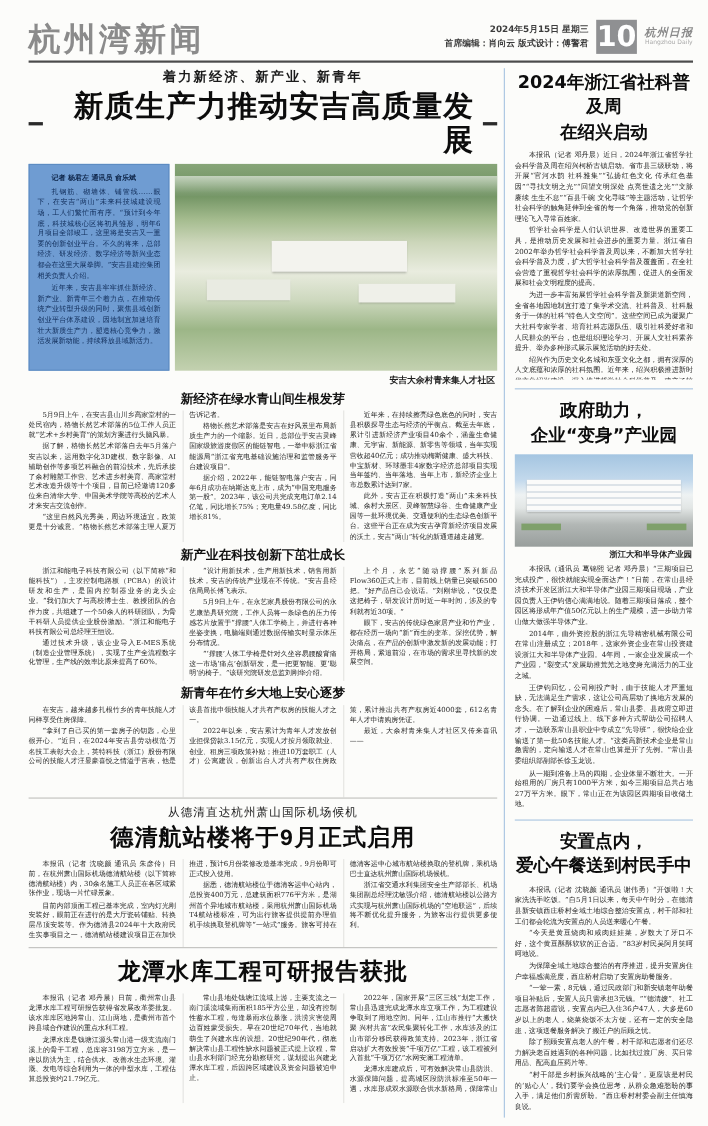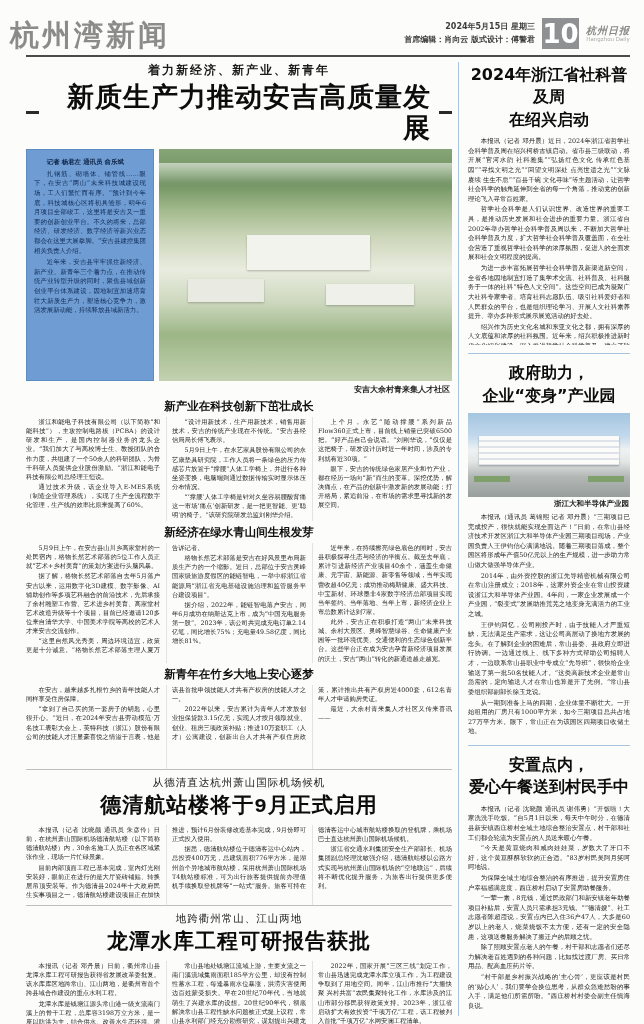--- a/index.html
+++ b/index.html
@@ -1,38 +1,38 @@
 <!DOCTYPE html>
 <html><head>
 <meta charset="utf-8">
 <style>
   html,body{margin:0;padding:0;background:#d9d9d6;}
   .page{position:relative;width:644px;height:1024px;margin:0 auto;background:#fcfcfa;overflow:hidden;
         font-family:"DejaVu Serif",serif;color:#222;}
   
-  .hdr{position:absolute;top:14px;left:10px;right:14px;height:40px;text-decoration:underline;}
+  .hdr{position:absolute;top:14px;left:26px;right:14px;height:40px;text-decoration:underline;}
   .section-title{position:absolute;left:0;top:2px;font-family:"DejaVu Sans",sans-serif;
         font-size:29px;font-weight:bold;color:#8b8b8b;letter-spacing:3px;}
   .hdr-right{position:absolute;right:0;top:4px;display:flex;align-items:center;gap:7px;}
   .hdr-meta{text-align:right;font-size:8px;font-weight:bold;color:#3d3d3d;line-height:1.6;
         font-family:"DejaVu Sans",sans-serif;}
   .page-num{width:37px;height:31px;background:#8f9092;color:#fff;display:flex;align-items:center;
         justify-content:center;font-size:26px;font-weight:bold;font-family:"DejaVu Sans",sans-serif;}
   .paper-logo{text-align:center;line-height:1.1;}
   .paper-logo .cn{font-size:10px;font-weight:bold;font-style:italic;color:#8a8a8a;letter-spacing:1px;}
   .paper-logo .en{font-size:5.5px;color:#a9a9a9;font-family:"DejaVu Sans",sans-serif;}
   .hdr-rule{position:absolute;top:55px;left:26px;right:14px;height:2px;background:#4b4b4b;}
   
   .main-left{position:absolute;left:26px;top:62px;width:426px;}
   .kicker1{text-align:center;font-size:12px;font-weight:bold;letter-spacing:2px;color:#1b1b1b;margin:0;}
   .headline1-row{display:flex;align-items:center;gap:8px;margin:2px 0 6px;}
   .headline1-row .dash{flex:0 0 13px;height:3px;background:#2a2a2a;}
   .headline1{flex:1;margin:0;text-align:right;font-family:"DejaVu Sans",sans-serif;font-size:27px;
         font-weight:900;color:#0c0c0c;letter-spacing:1px;line-height:1.15;}
-  .lead-top{display:flex;gap:5px;height:232px;margin-top:4px;}
+  .lead-top{display:flex;gap:5px;height:188px;margin-top:4px;}
   .intro-box{width:128px;box-sizing:border-box;background:#6f9cd2;border:1px solid #5d8cc2;
         padding:8px 7px;color:#0e2a56;overflow:hidden;}
   .intro-byline{font-size:7.5px;font-weight:bold;text-align:center;margin:0 0 5px;color:#0d2448;}
   .intro-box p{font-size:6.4px;line-height:1.5;text-align:justify;text-indent:2em;margin:0 0 2px;}
   .lead-photo{flex:1;position:relative;overflow:hidden;
         background:linear-gradient(180deg,#87a578 0%,#6d905f 14%,#a5bc8f 27%,#ccd6ba 38%,
         #e9ecdf 52%,#cdd8be 66%,#9cb687 80%,#c3d1b0 100%);}
   .lead-photo .bldg{position:absolute;background:#f3f3ee;box-shadow:0 1px 2px rgba(0,0,0,.25);}
   .lead-photo .b1{left:30%;top:37%;width:42%;height:15%;}
   .lead-photo .b2{left:10%;top:56%;width:26%;height:10%;background:#e9ebe2;}
@@ -113,44 +113,44 @@
         <div class="lead-photo">
           <div class="mist"></div>
           <div class="bldg b1"></div>
           <div class="bldg b2"></div>
           <div class="bldg b3"></div>
         </div>
       </div>
       <p class="photo-caption">安吉大余村青来集人才社区</p>
 
       <div class="section-block">
+        <h3 class="subhead">新经济在绿水青山间生根发芽</h3>
+        <div class="col-body cols3 sec1">
+            <p>5月9日上午，在安吉县山川乡高家堂村的一处民宿内，格物长然艺术部落的5位工作人员正就“艺术+乡村美育”的策划方案进行头脑风暴。</p>
+            <p>据了解，格物长然艺术部落自去年5月落户安吉以来，运用数字化3D建模、数字影像、AI辅助创作等多项艺科融合的前沿技术，先后承接了余村雕塑工作营、艺术进乡村美育、高家堂村艺术改造升级等十个项目，目前已经邀请120多位来自清华大学、中国美术学院等高校的艺术人才来安吉交流创作。</p>
+            <p>“这里自然风光秀美，周边环境适宜，政策更是十分诚意。”格物长然艺术部落主理人夏万告诉记者。</p>
+            <p>格物长然艺术部落是安吉在好风景里布局新质生产力的一个缩影。近日，总部位于安吉灵峰国家级旅游度假区的能链智电，一举中标浙江省能源局“浙江省充电基础设施治理和监管服务平台建设项目”。</p>
+            <p>据介绍，2022年，能链智电落户安吉，同年6月成功在纳斯达克上市，成为“中国充电服务第一股”。2023年，该公司共完成充电订单2.14亿笔，同比增长75%；充电量49.58亿度，同比增长81%。</p>
+            <p>近年来，在持续擦亮绿色底色的同时，安吉县积极探寻生态与经济的平衡点。截至去年底，累计引进新经济产业项目40余个，涵盖生命健康、元宇宙、新能源、新零售等领域，当年实现营收超40亿元；成功推动梅斯健康、盛大科技、中宝新材、环球墨非4家数字经济总部项目实现当年签约、当年落地、当年上市，新经济企业上市总数累计达到7家。</p>
+            <p>此外，安吉正在积极打造“两山”未来科技城、余村大景区、灵峰智慧绿谷、生命健康产业园等一批环境优美、交通便利的生态绿色创新平台。这些平台正在成为安吉孕育新经济项目发展的沃土，安吉“两山”转化的新通道越走越宽。</p>
+          </div>
+      </div>
+      <div class="section-block">
         <h3 class="subhead">新产业在科技创新下茁壮成长</h3>
         <div class="col-body cols3 sec2">
             <p>浙江和能电子科技有限公司（以下简称“和能科技”），主攻控制电路板（PCBA）的设计研发和生产，是国内控制器业务的龙头企业。“我们加大了与高校博士生、教授团队的合作力度，共组建了一个50余人的科研团队，为骨干科研人员提供企业股份激励。”浙江和能电子科技有限公司总经理王恒说。</p>
             <p>通过技术升级，该企业导入E-MES系统（制造企业管理系统），实现了生产全流程数字化管理，生产线的效率比原来提高了60%。</p>
             <p>“设计用新技术，生产用新技术，销售用新技术，安吉的传统产业现在不传统。”安吉县经信局局长傅飞表示。</p>
             <p>5月9日上午，在永艺家具股份有限公司的永艺康垫具研究院，工作人员将一条绿色的压力传感芯片放置于“撑腰”人体工学椅上，并进行各种坐姿变换，电脑端则通过数据传输实时显示体压分布情况。</p>
             <p>“‘撑腰’人体工学椅是针对久坐容易腰酸背痛这一市场‘痛点’创新研发，是一把更智能、更‘聪明’的椅子。”该研究院研发总监刘刚华介绍。</p>
             <p>上个月，永艺“随动撑腰”系列新品Flow360正式上市，目前线上销量已突破6500把。“好产品自己会说话。”刘刚华说，“仅仅是这把椅子，研发设计历时近一年时间，涉及的专利就有近30项。”</p>
             <p>眼下，安吉的传统绿色家居产业和竹产业，都在经历一场向“新”而生的变革。深挖优势，解决痛点，在产品的创新中激发新的发展动能；打开格局，紧追前沿，在市场的需求里寻找新的发展空间。</p>
           </div>
       </div>
       <div class="section-block">
-        <h3 class="subhead">新经济在绿水青山间生根发芽</h3>
-        <div class="col-body cols3 sec1">
-            <p>5月9日上午，在安吉县山川乡高家堂村的一处民宿内，格物长然艺术部落的5位工作人员正就“艺术+乡村美育”的策划方案进行头脑风暴。</p>
-            <p>据了解，格物长然艺术部落自去年5月落户安吉以来，运用数字化3D建模、数字影像、AI辅助创作等多项艺科融合的前沿技术，先后承接了余村雕塑工作营、艺术进乡村美育、高家堂村艺术改造升级等十个项目，目前已经邀请120多位来自清华大学、中国美术学院等高校的艺术人才来安吉交流创作。</p>
-            <p>“这里自然风光秀美，周边环境适宜，政策更是十分诚意。”格物长然艺术部落主理人夏万告诉记者。</p>
-            <p>格物长然艺术部落是安吉在好风景里布局新质生产力的一个缩影。近日，总部位于安吉灵峰国家级旅游度假区的能链智电，一举中标浙江省能源局“浙江省充电基础设施治理和监管服务平台建设项目”。</p>
-            <p>据介绍，2022年，能链智电落户安吉，同年6月成功在纳斯达克上市，成为“中国充电服务第一股”。2023年，该公司共完成充电订单2.14亿笔，同比增长75%；充电量49.58亿度，同比增长81%。</p>
-            <p>近年来，在持续擦亮绿色底色的同时，安吉县积极探寻生态与经济的平衡点。截至去年底，累计引进新经济产业项目40余个，涵盖生命健康、元宇宙、新能源、新零售等领域，当年实现营收超40亿元；成功推动梅斯健康、盛大科技、中宝新材、环球墨非4家数字经济总部项目实现当年签约、当年落地、当年上市，新经济企业上市总数累计达到7家。</p>
-            <p>此外，安吉正在积极打造“两山”未来科技城、余村大景区、灵峰智慧绿谷、生命健康产业园等一批环境优美、交通便利的生态绿色创新平台。这些平台正在成为安吉孕育新经济项目发展的沃土，安吉“两山”转化的新通道越走越宽。</p>
-          </div>
-      </div>
-      <div class="section-block">
         <h3 class="subhead">新青年在竹乡大地上安心逐梦</h3>
         <div class="col-body cols3 sec3">
             <p>在安吉，越来越多扎根竹乡的青年技能人才同样享受住房保障。</p>
             <p>“拿到了自己买的第一套房子的钥匙，心里很开心。”近日，在2024年安吉县劳动模范·万名技工表彰大会上，英特科技（浙江）股份有限公司的技能人才汪显豪喜悦之情溢于言表，他是该县首批申领技能人才共有产权房的技能人才之一。</p>
             <p>2022年以来，安吉累计为青年人才发放创业担保贷款3.15亿元，实现人才按月领取就业、创业、租房三项政策补贴；推进10万套职工（人才）公寓建设，创新出台人才共有产权住房政策，累计推出共有产权房近4000套，612名青年人才申请购房凭证。</p>
             <p>最近，大余村青来集人才社区又传来喜讯——</p>
           </div>
       </div>
     </div>
 
@@ -159,21 +159,20 @@
       <h2 class="headline2">德清航站楼将于9月正式启用</h2>
       <div class="col-body cols3 airport-body">
           <p>本报讯（记者 沈晓颜 通讯员 朱彦伶）日前，在杭州萧山国际机场德清航站楼（以下简称德清航站楼）内，30余名施工人员正在各区域紧张作业，现场一片忙碌景象。</p>
           <p>目前内部顶面工程已基本完成，室内灯光刚安装好，眼前正在进行的是大厅瓷砖铺贴、转换层吊顶安装等。作为德清县2024年十大政府民生实事项目之一，德清航站楼建设项目正在加快推进，预计6月份装修改造基本完成，9月份即可正式投入使用。</p>
           <p>据悉，德清航站楼位于德清客运中心站内，总投资400万元，总建筑面积776平方米，是湖州首个异地城市航站楼，采用杭州萧山国际机场T4航站楼标准，可为出行旅客提供提前办理值机手续换取登机牌等“一站式”服务。旅客可持在德清客运中心城市航站楼换取的登机牌，乘机场巴士直达杭州萧山国际机场候机。</p>
           <p>浙江省交通水利集团安全生产部部长、机场集团副总经理沈敏强介绍，德清航站楼以公路方式实现与杭州萧山国际机场的“空地联运”，后续将不断优化提升服务，为旅客出行提供更多便利。</p>
         </div>
     </div>
 
     <div class="bottom-article">
-      <p class="kicker2">地跨衢州常山、江山两地</p>
       <h2 class="headline2">龙潭水库工程可研报告获批</h2>
       <div class="col-body cols3 reservoir-body">
           <p>本报讯（记者 邓丹晨）日前，衢州常山县龙潭水库工程可研报告获得省发展改革委批复。该水库库区地跨常山、江山两地，是衢州市首个跨县域合作建设的重点水利工程。</p>
           <p>龙潭水库是钱塘江源头常山港一级支流南门溪上的骨干工程，总库容3198万立方米，是一座以防洪为主，结合供水、改善水生态环境、灌溉、发电等综合利用为一体的中型水库，工程估算总投资约21.79亿元。</p>
           <p>常山县地处钱塘江流域上游，主要支流之一南门溪流域集雨面积185平方公里，却没有控制性蓄水工程，每逢暴雨水位暴涨，洪涝灾害使周边百姓蒙受损失。早在20世纪70年代，当地就萌生了兴建水库的设想。20世纪90年代，彻底解决常山县工程性缺水问题被正式提上议程，常山县水利部门经充分勘察研究，谋划提出兴建龙潭水库工程，后因跨区域建设及资金问题被迫中止。</p>
           <p>2022年，国家开展“三区三线”划定工作，常山县迅速完成龙潭水库立项工作，为工程建设争取到了用地空间。同年，江山市推行“大搬快聚 兴村共富”农民集聚转化工作，水库涉及的江山市部分移民获得政策支持。2023年，浙江省启动扩大有效投资“千项万亿”工程，该工程被列入首批“千项万亿”水网安澜工程清单。</p>
           <p>龙潭水库建成后，可有效解决常山县防洪、水源保障问题，提高城区段防洪标准至50年一遇，水库形成双水源联合供水新格局，保障常山县人民的综合生活用水需求和1.51万亩农田耕地的灌溉用水需求，助力山区26县跨越式高质量发展。</p>
         </div>
     </div>
   </div>

